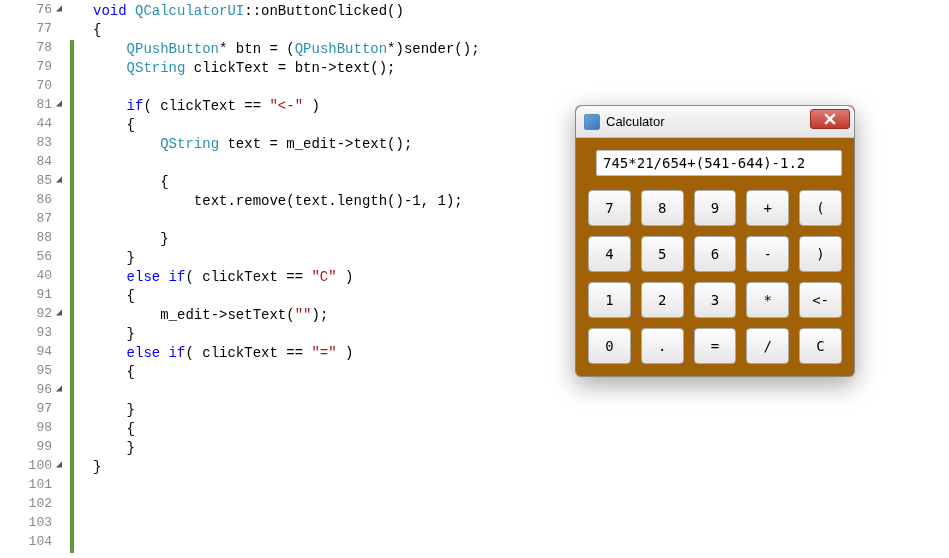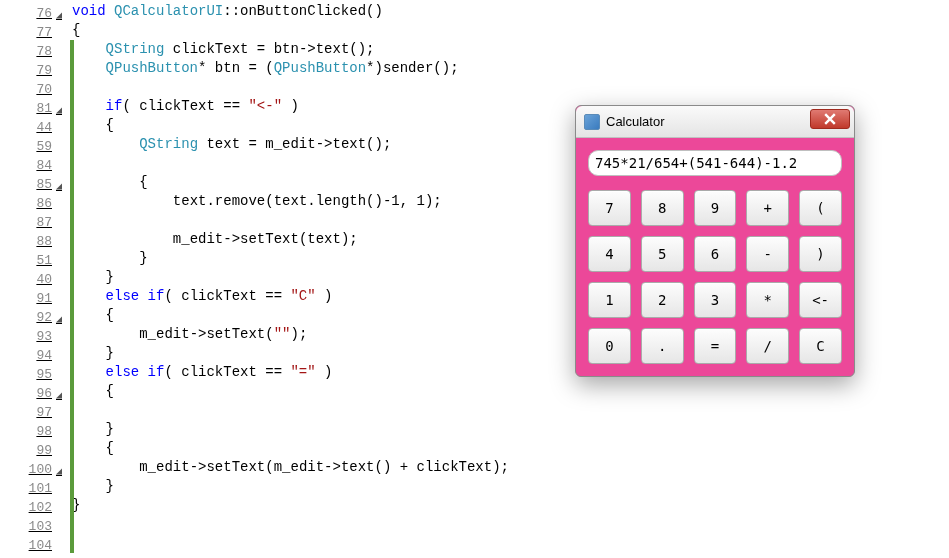--- a/index.html
+++ b/index.html
@@ -20,25 +20,24 @@
   height: 100%;
 }
 .gutter {
   width: 70px;
   background: #fff;
   padding-top: 2px;
 }
 .gutter-row {
   display: flex;
   height: 19px;
-  align-items: flex-end;
+  align-items: flex-start;
   justify-content: flex-end;
   padding-right: 4px;
   position: relative;
-  text-decoration: underline;
 }
 .ln {
   color: #8a8a8a;
   font-size: 13px;
   width: 30px;
   text-align: right;
 }
 .fold {
   width: 14px;
   text-align: center;
@@ -51,40 +50,41 @@
   padding-top: 2px;
   position: relative;
 }
 .codeline {
   height: 19px;
   line-height: 19px;
   white-space: pre;
   font-size: 14px;
   color: #000;
   padding-left: 2px;
+  margin-left: 21px;
 }
 .green-bar {
   position: absolute;
   left: 0;
   width: 4px;
   background: #5b9b3b;
 }
 .kw { color: #0000ff; }
 .type { color: #2b91af; }
 .str { color: #a31515; }
 .op { color: #000; }
 .ident { color: #000; }
 
 
 .calc-window {
   position: absolute;
   left: 575px;
   top: 105px;
   width: 280px;
-  background: #ec4899;
+  background: #a16207;
   border: 1px solid #8a8a8a;
   border-radius: 6px;
   box-shadow: 0 8px 24px rgba(0,0,0,0.35);
   font-family: 'Segoe UI', Tahoma, sans-serif;
 }
 .titlebar {
   height: 32px;
   background: linear-gradient(#fafafa, #e4e4e4);
   border-bottom: 1px solid #c0c0c0;
   border-radius: 6px 6px 0 0;
@@ -122,29 +122,30 @@
   font-weight: bold;
 }
 .close-btn svg { width: 12px; height: 12px; }
 
 .calc-body {
   padding: 12px;
 }
 .display {
   background: #fff;
   border: 1px solid #bfbfbf;
-  border-radius: 10px;
+  border-radius: 2px;
   height: 26px;
   padding: 2px 6px;
   font-family: Consolas, monospace;
   font-size: 14px;
   color: #000;
   margin-bottom: 14px;
   display: flex;
   align-items: center;
+  margin-left: 8px;
 }
 .keypad {
   display: grid;
   grid-template-columns: repeat(5, 1fr);
   gap: 10px;
 }
 .key {
   height: 36px;
   background: linear-gradient(#fdfdfd, #e6e6e6);
   border: 1px solid #aaa;
@@ -186,21 +187,21 @@
       </div>
       <div class="gutter-row">
         <span class="ln">81</span>
         <span class="fold">◢</span>
       </div>
       <div class="gutter-row">
         <span class="ln">44</span>
         <span class="fold"></span>
       </div>
       <div class="gutter-row">
-        <span class="ln">59</span>
+        <span class="ln">83</span>
         <span class="fold"></span>
       </div>
       <div class="gutter-row">
         <span class="ln">84</span>
         <span class="fold"></span>
       </div>
       <div class="gutter-row">
         <span class="ln">85</span>
         <span class="fold">◢</span>
       </div>
@@ -210,21 +211,21 @@
       </div>
       <div class="gutter-row">
         <span class="ln">87</span>
         <span class="fold"></span>
       </div>
       <div class="gutter-row">
         <span class="ln">88</span>
         <span class="fold"></span>
       </div>
       <div class="gutter-row">
-        <span class="ln">51</span>
+        <span class="ln">56</span>
         <span class="fold"></span>
       </div>
       <div class="gutter-row">
         <span class="ln">40</span>
         <span class="fold"></span>
       </div>
       <div class="gutter-row">
         <span class="ln">91</span>
         <span class="fold"></span>
       </div>
@@ -277,43 +278,41 @@
         <span class="fold"></span>
       </div>
       <div class="gutter-row">
         <span class="ln">104</span>
         <span class="fold"></span>
       </div>
     </div>
   <div class="codearea" id="codearea">
       <div class="codeline"><span class="kw">void</span><span> </span><span class="type">QCalculatorUI</span><span class="op">::</span><span class="ident">onButtonClicked</span><span class="op">()</span></div>
       <div class="codeline">{</div>
+      <div class="codeline"><span>    </span><span class="type">QPushButton</span><span class="op">* </span><span class="ident">btn</span><span class="op"> = (</span><span class="type">QPushButton</span><span class="op">*)</span><span class="ident">sender</span><span class="op">();</span></div>
       <div class="codeline"><span>    </span><span class="type">QString</span><span> </span><span class="ident">clickText</span><span class="op"> = </span><span class="ident">btn</span><span class="op">-&gt;</span><span class="ident">text</span><span class="op">();</span></div>
-      <div class="codeline"><span>    </span><span class="type">QPushButton</span><span class="op">* </span><span class="ident">btn</span><span class="op"> = (</span><span class="type">QPushButton</span><span class="op">*)</span><span class="ident">sender</span><span class="op">();</span></div>
       <div class="codeline"></div>
       <div class="codeline"><span>    </span><span class="kw">if</span><span class="op">( </span><span class="ident">clickText</span><span class="op"> == </span><span class="str">"&lt;-"</span><span class="op"> )</span></div>
       <div class="codeline">    {</div>
       <div class="codeline"><span>        </span><span class="type">QString</span><span> </span><span class="ident">text</span><span class="op"> = </span><span class="ident">m_edit</span><span class="op">-&gt;</span><span class="ident">text</span><span class="op">();</span></div>
       <div class="codeline"></div>
       <div class="codeline">        {</div>
       <div class="codeline"><span>            </span><span class="ident">text</span><span class="op">.</span><span class="ident">remove</span><span class="op">(</span><span class="ident">text</span><span class="op">.</span><span class="ident">length</span><span class="op">()-1, 1);</span></div>
       <div class="codeline"></div>
-      <div class="codeline"><span>            </span><span class="ident">m_edit</span><span class="op">-&gt;</span><span class="ident">setText</span><span class="op">(</span><span class="ident">text</span><span class="op">);</span></div>
       <div class="codeline">        }</div>
       <div class="codeline">    }</div>
       <div class="codeline"><span>    </span><span class="kw">else if</span><span class="op">( </span><span class="ident">clickText</span><span class="op"> == </span><span class="str">"C"</span><span class="op"> )</span></div>
       <div class="codeline">    {</div>
       <div class="codeline"><span>        </span><span class="ident">m_edit</span><span class="op">-&gt;</span><span class="ident">setText</span><span class="op">(</span><span class="str">""</span><span class="op">);</span></div>
       <div class="codeline">    }</div>
       <div class="codeline"><span>    </span><span class="kw">else if</span><span class="op">( </span><span class="ident">clickText</span><span class="op"> == </span><span class="str">"="</span><span class="op"> )</span></div>
       <div class="codeline">    {</div>
       <div class="codeline"></div>
       <div class="codeline">    }</div>
       <div class="codeline">    {</div>
-      <div class="codeline"><span>        </span><span class="ident">m_edit</span><span class="op">-&gt;</span><span class="ident">setText</span><span class="op">(</span><span class="ident">m_edit</span><span class="op">-&gt;</span><span class="ident">text</span><span class="op">() + </span><span class="ident">clickText</span><span class="op">);</span></div>
       <div class="codeline">    }</div>
       <div class="codeline">}</div>
       <div class="green-bar" style="top: 40px; height: 513px;"></div>
     </div>
 </div>
 
 <div class="calc-window">
   <div class="titlebar">
     <div class="app-icon"></div>
     <span class="title-text">Calculator</span>

